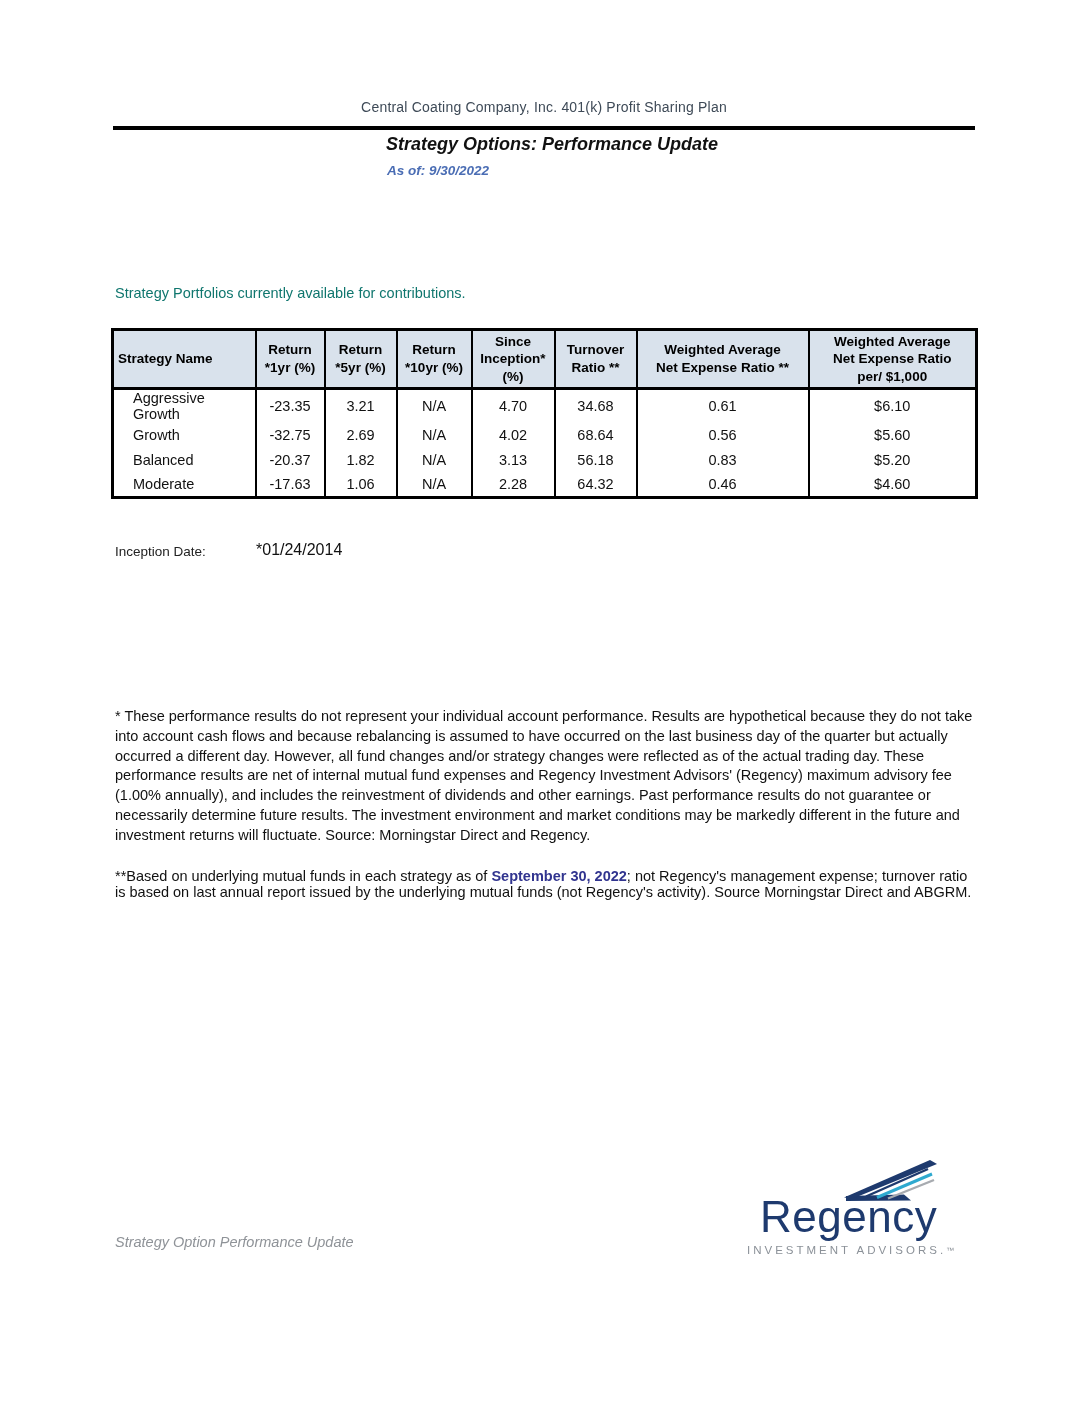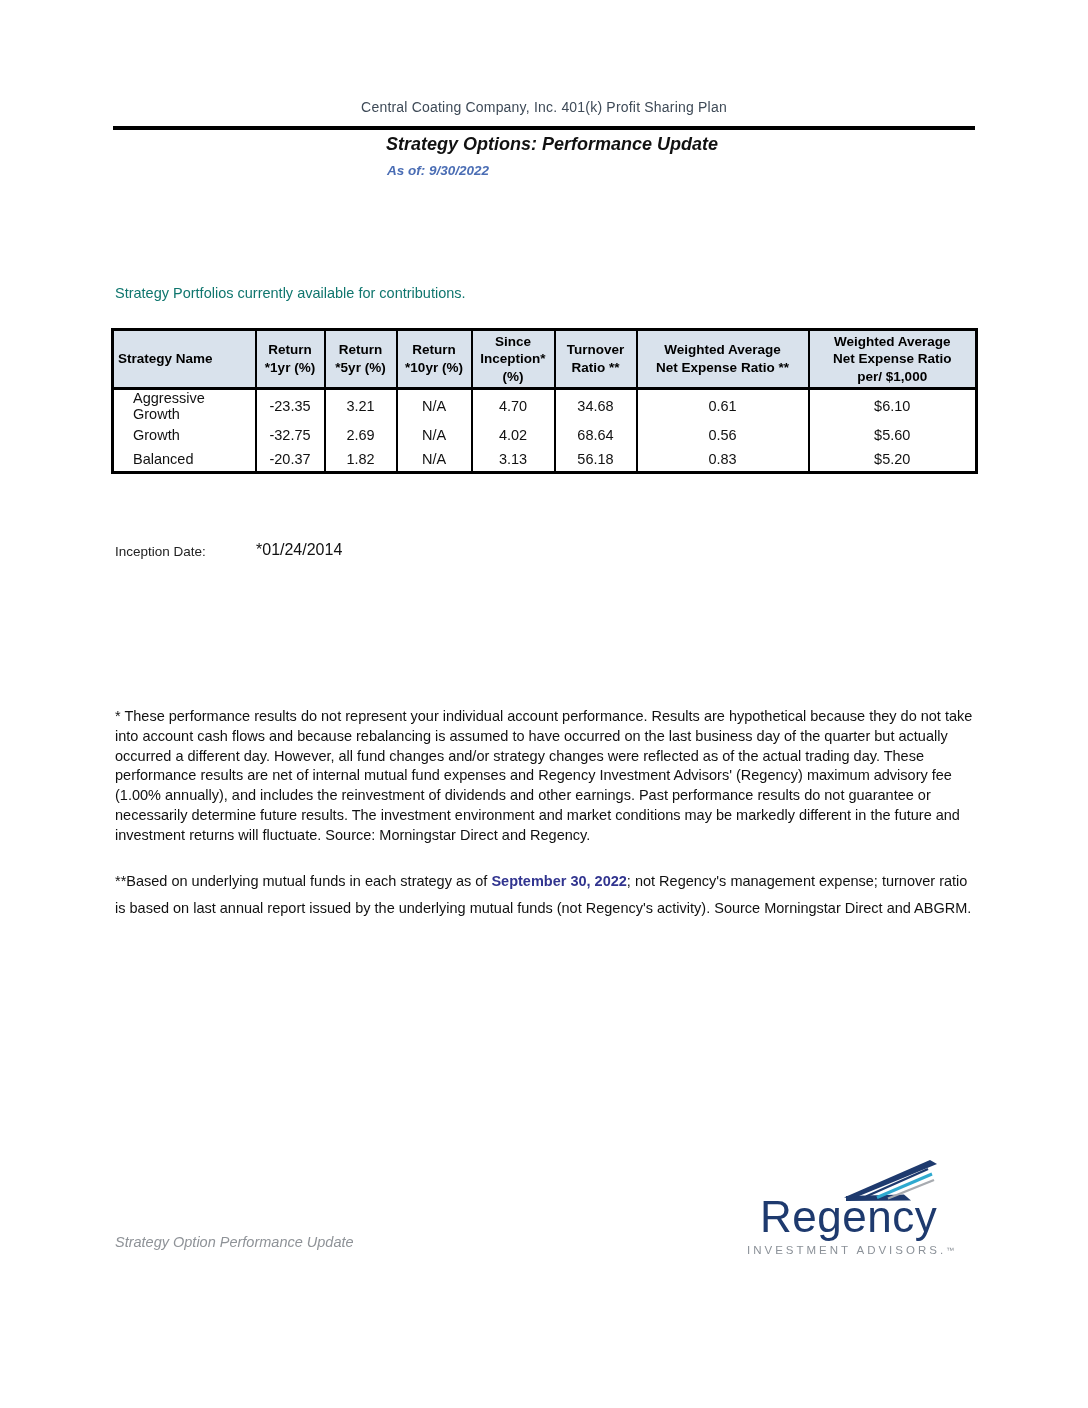--- a/index.html
+++ b/index.html
@@ -69,21 +69,21 @@
     position: absolute; top: 541px; left: 256px;
     font-size: 16px; color: #111;
   }
   .footnote-1 {
     position: absolute; top: 707px; left: 115px; width: 860px;
     font-size: 14.5px; line-height: 19.8px; color: #111;
     text-align: left;
   }
   .footnote-2 {
     position: absolute; top: 868px; left: 115px; width: 860px;
-    font-size: 14.5px; line-height: 27px; color: #111;
+    font-size: 14.5px; line-height: 16px; color: #111;
     text-align: left;
   }
   .footnote-2 .bold-date { font-weight: 700; color: #31348f; }
   .logo {
     position: absolute; top: 1158px; left: 744px; width: 200px; height: 105px;
   }
   .logo-swoosh { position: absolute; top: 2px; left: 100px; width: 96px; height: 42px; }
   .logo-name {
     position: absolute; top: 34px; left: 16px; width: 200px;
     font-size: 44px; font-weight: 400; color: #1e3a6e;
@@ -167,20 +167,30 @@
       <tr>
         <td class="c0">Balanced</td>
         <td>-20.37</td>
         <td>1.82</td>
         <td>N/A</td>
         <td>3.13</td>
         <td>56.18</td>
         <td>0.83</td>
         <td>$5.20</td>
       </tr>
+      <tr>
+        <td class="c0">Moderate</td>
+        <td>-17.63</td>
+        <td>1.06</td>
+        <td>N/A</td>
+        <td>2.28</td>
+        <td>64.32</td>
+        <td>0.46</td>
+        <td>$4.60</td>
+      </tr>
     </tbody>
   </table>
 </div>
 
 <div class="inception-label">Inception Date:</div>
 <div class="inception-value">*01/24/2014</div>
 
 <div class="footnote-1">* These performance results do not represent your individual account performance.  Results are hypothetical because they do not take into account cash flows and because rebalancing is assumed to have occurred on the last business day of the quarter but actually occurred a different day. However, all fund changes and/or strategy changes were reflected as of the actual trading day. These performance results are net of internal mutual fund expenses and Regency Investment Advisors' (Regency) maximum advisory fee (1.00% annually), and includes the reinvestment of dividends and other earnings.  Past performance results do not guarantee or necessarily determine future results.  The investment environment and market conditions may be markedly different in the future and investment returns will fluctuate. Source: Morningstar Direct and Regency.</div>
 
 <div class="footnote-2"><span>**Based on underlying mutual funds in each strategy as of </span><span class="bold-date">September 30, 2022</span><span>; not Regency's management expense; turnover ratio is based on last annual report  issued by the underlying mutual funds (not Regency's activity). Source Morningstar Direct and ABGRM.</span></div>

